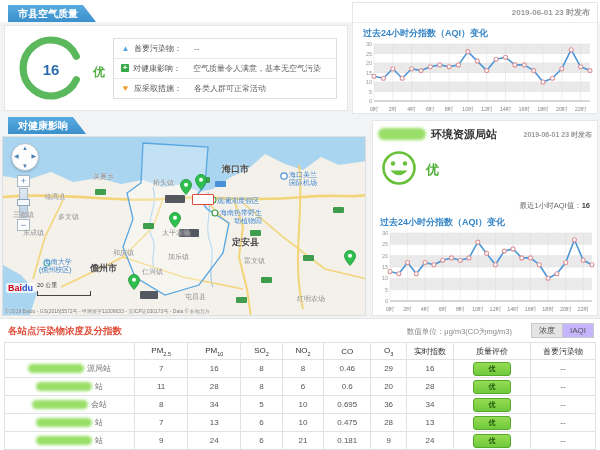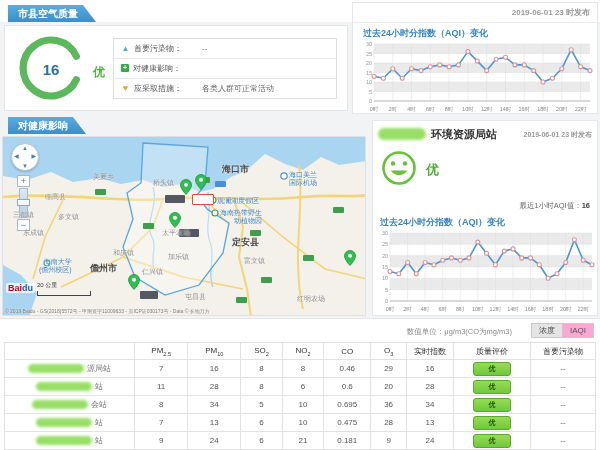--- a/index.html
+++ b/index.html
@@ -14,21 +14,21 @@
 
   
   #card-city{left:4px;top:25px;width:344px;height:86px;display:flex;align-items:center;}
   #gaugewrap{position:relative;width:100px;height:80px;flex:0 0 100px;}
   #gauge{position:absolute;left:10px;top:4px;}
   #gauge-val{position:absolute;left:10px;top:33px;width:72px;text-align:center;font-size:15px;font-weight:bold;color:#2a6fad;}
   #gauge-lvl{position:absolute;left:88px;top:36px;font-size:12px;font-weight:bold;color:#52b043;}
   #infobox{flex:1;margin:0 10px 0 8px;border:1px solid #ddd;}
   .inforow{display:flex;align-items:center;height:19px;border-bottom:1px solid #e8e8e8;padding-left:7px;font-size:8px;color:#666;}
   .inforow:last-child{border-bottom:none;}
-  .inforow .lab{color:#555;margin-right:20px;font-family:Liberation Mono, monospace;}
+  .inforow .lab{color:#555;margin-right:12px;font-family:Liberation Mono, monospace;}
   .ic{display:inline-block;width:9px;margin-right:4px;text-align:center;}
   .ic-tri{color:#5aa8e0;font-size:8px;}
   .ic-plus{background:#35aa47;color:#fff;font-size:8px;font-weight:bold;width:8px;height:8px;line-height:8px;border-radius:1px;}
   .ic-heart{color:#f0a030;font-size:9px;}
 
   
   #card-chart1{left:352px;top:2px;width:246px;height:112px;}
   .pubdate{position:absolute;right:7px;top:4px;font-size:8px;color:#999;font-weight:bold;}
   #card-chart1 .divider{position:absolute;left:0;right:0;top:19px;border-top:1px solid #ececec;}
   .charttitle{position:absolute;left:10px;top:24px;font-size:9px;font-weight:bold;color:#3585c6;}
@@ -68,21 +68,21 @@
   #st-recent{position:absolute;right:7px;top:80px;font-size:7.5px;color:#666;}
   #st-recent b{color:#444;}
   #st-ctitle{position:absolute;left:7px;top:95px;font-size:9px;font-weight:bold;color:#3585c6;}
   #chart2{position:absolute;left:1px;top:108px;}
 
   
   #bottom{position:absolute;left:0;top:318px;width:600px;height:132px;background:#fff;border-top:1px solid #e5e6e8;}
   #tbl-title{position:absolute;left:8px;top:6px;font-size:9.5px;font-weight:bold;color:#e04e3a;}
   #unitnote{position:absolute;right:88px;top:8px;font-size:7.5px;color:#888;}
   #togglegrp{position:absolute;right:6px;top:4px;display:flex;}
-  .tgl{height:15px;line-height:14px;padding:0 7px;font-size:8px;color:#555;background:#f9a8d4;border:1px solid #c9c9c9;box-sizing:border-box;}
+  .tgl{height:15px;line-height:14px;padding:0 7px;font-size:8px;color:#555;background:#c4b5fd;border:1px solid #c9c9c9;box-sizing:border-box;}
   .tgl.active{background:#e4e4e4;}
   .tgl:first-child{border-right:none;}
   #ptable{position:absolute;left:4px;top:23px;width:592px;border-collapse:collapse;table-layout:fixed;}
   #ptable td,#ptable th{border:1px solid #e2e2e2;font-size:8px;color:#555;text-align:center;font-weight:normal;padding:0;}
   #ptable th{height:16px;color:#333;}
   #ptable td{height:17px;}
   #ptable sub{font-size:5.5px;}
   .namecell{display:flex;align-items:center;justify-content:center;gap:3px;}
   .namecell .blur-blob{width:56px;height:9px;flex:0 0 auto;}
   .namecell .sfx{color:#777;text-align:center;}
@@ -106,20 +106,21 @@
   </div>
   <div id="infobox">
     <div class="inforow">
       <span class="ic ic-tri">▲</span>
       <span class="lab">首要污染物：</span>
       <span>--</span>
     </div>
     <div class="inforow">
       <span class="ic ic-plus">+</span>
       <span class="lab">对健康影响：</span>
+      <span>空气质量令人满意，基本无空气污染</span>
     </div>
     <div class="inforow">
       <span class="ic ic-heart">♥</span>
       <span class="lab">应采取措施：</span>
       <span>各类人群可正常活动</span>
     </div>
   </div>
 </div>
 
 <div class="card" id="card-chart1">
@@ -387,20 +388,21 @@
       <circle cx="174.1" cy="49.3" r="2" fill="#fff" stroke="#dc9598" stroke-width="1.1"></circle>
       <circle cx="182.9" cy="44.8" r="2" fill="#fff" stroke="#dc9598" stroke-width="1.1"></circle>
       <circle cx="191.7" cy="33.5" r="2" fill="#fff" stroke="#dc9598" stroke-width="1.1"></circle>
       <circle cx="200.4" cy="10.8" r="2" fill="#fff" stroke="#dc9598" stroke-width="1.1"></circle>
       <circle cx="209.2" cy="31.2" r="2" fill="#fff" stroke="#dc9598" stroke-width="1.1"></circle>
       <circle cx="218.0" cy="35.7" r="2" fill="#fff" stroke="#dc9598" stroke-width="1.1"></circle>
     </svg>
 </div>
 
 <div id="bottom">
+  <div id="tbl-title">各站点污染物浓度及分指数</div>
   <div id="unitnote">数值单位：μg/m3(CO为mg/m3)</div>
   <div id="togglegrp">
     <div class="tgl active">浓度</div>
     <div class="tgl">IAQI</div>
   </div>
   <table id="ptable">
     <colgroup>
       <col style="width:22%">
         <col style="width:9%">
         <col style="width:9%">

